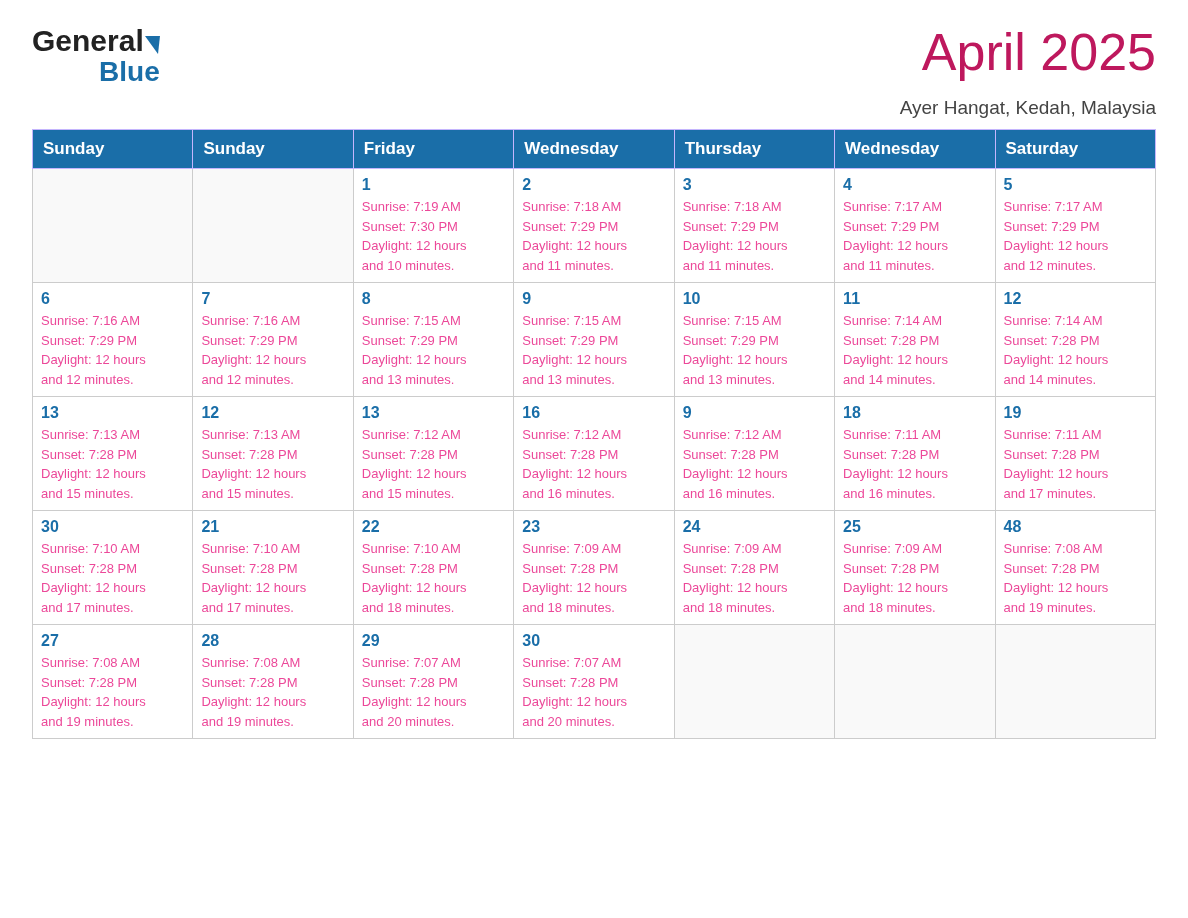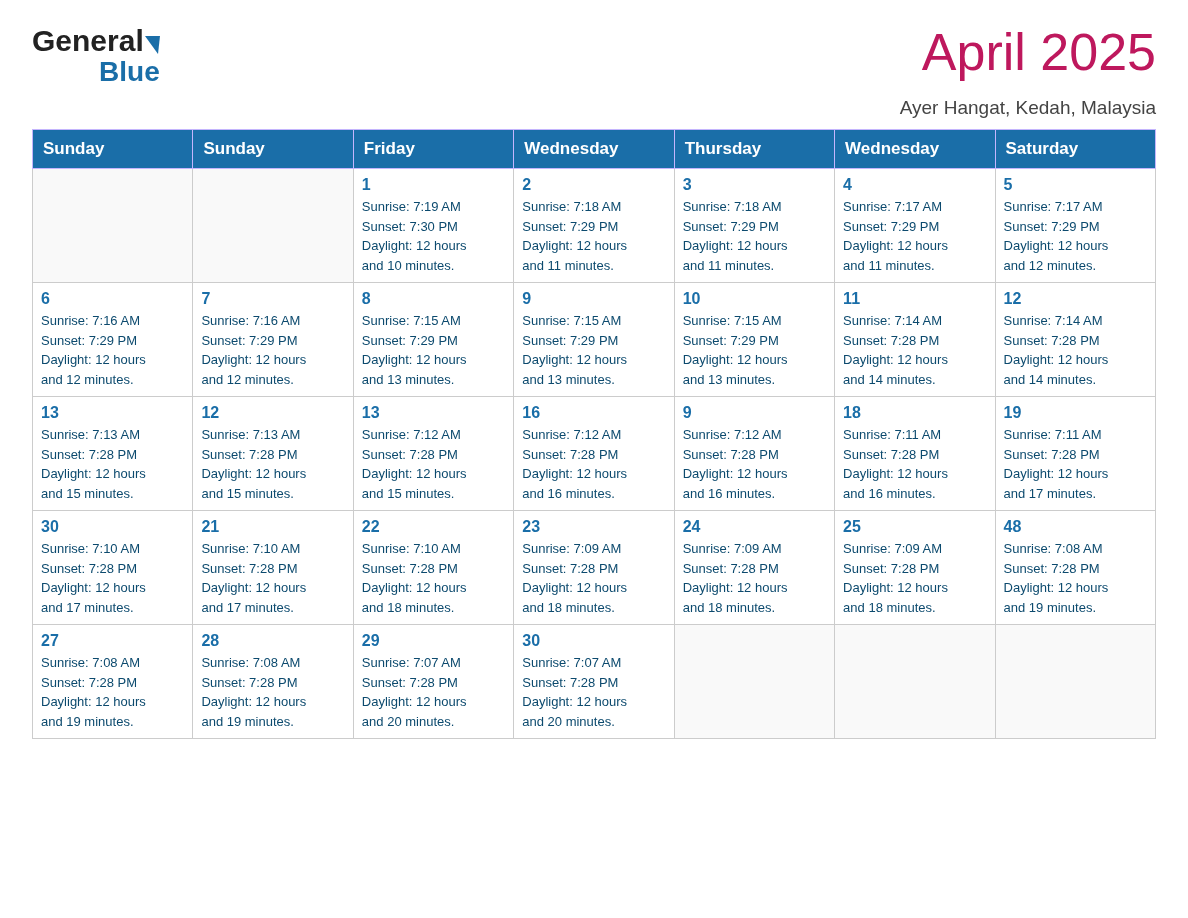--- a/index.html
+++ b/index.html
@@ -74,21 +74,21 @@
     }
     .day-number {
       font-size: 16px;
       font-weight: bold;
       color: #1a6ea8;
       margin-bottom: 3px;
       display: block;
     }
     .day-info {
       font-size: 13px;
-      color: #0c4a6e;
+      color: #ec4899;
       line-height: 1.5;
     }
     .calendar tbody tr td.empty {
       background: #f9f9f9;
     }
     
     .logo-row {
       display: flex;
       flex-direction: row;
       align-items: flex-end;

